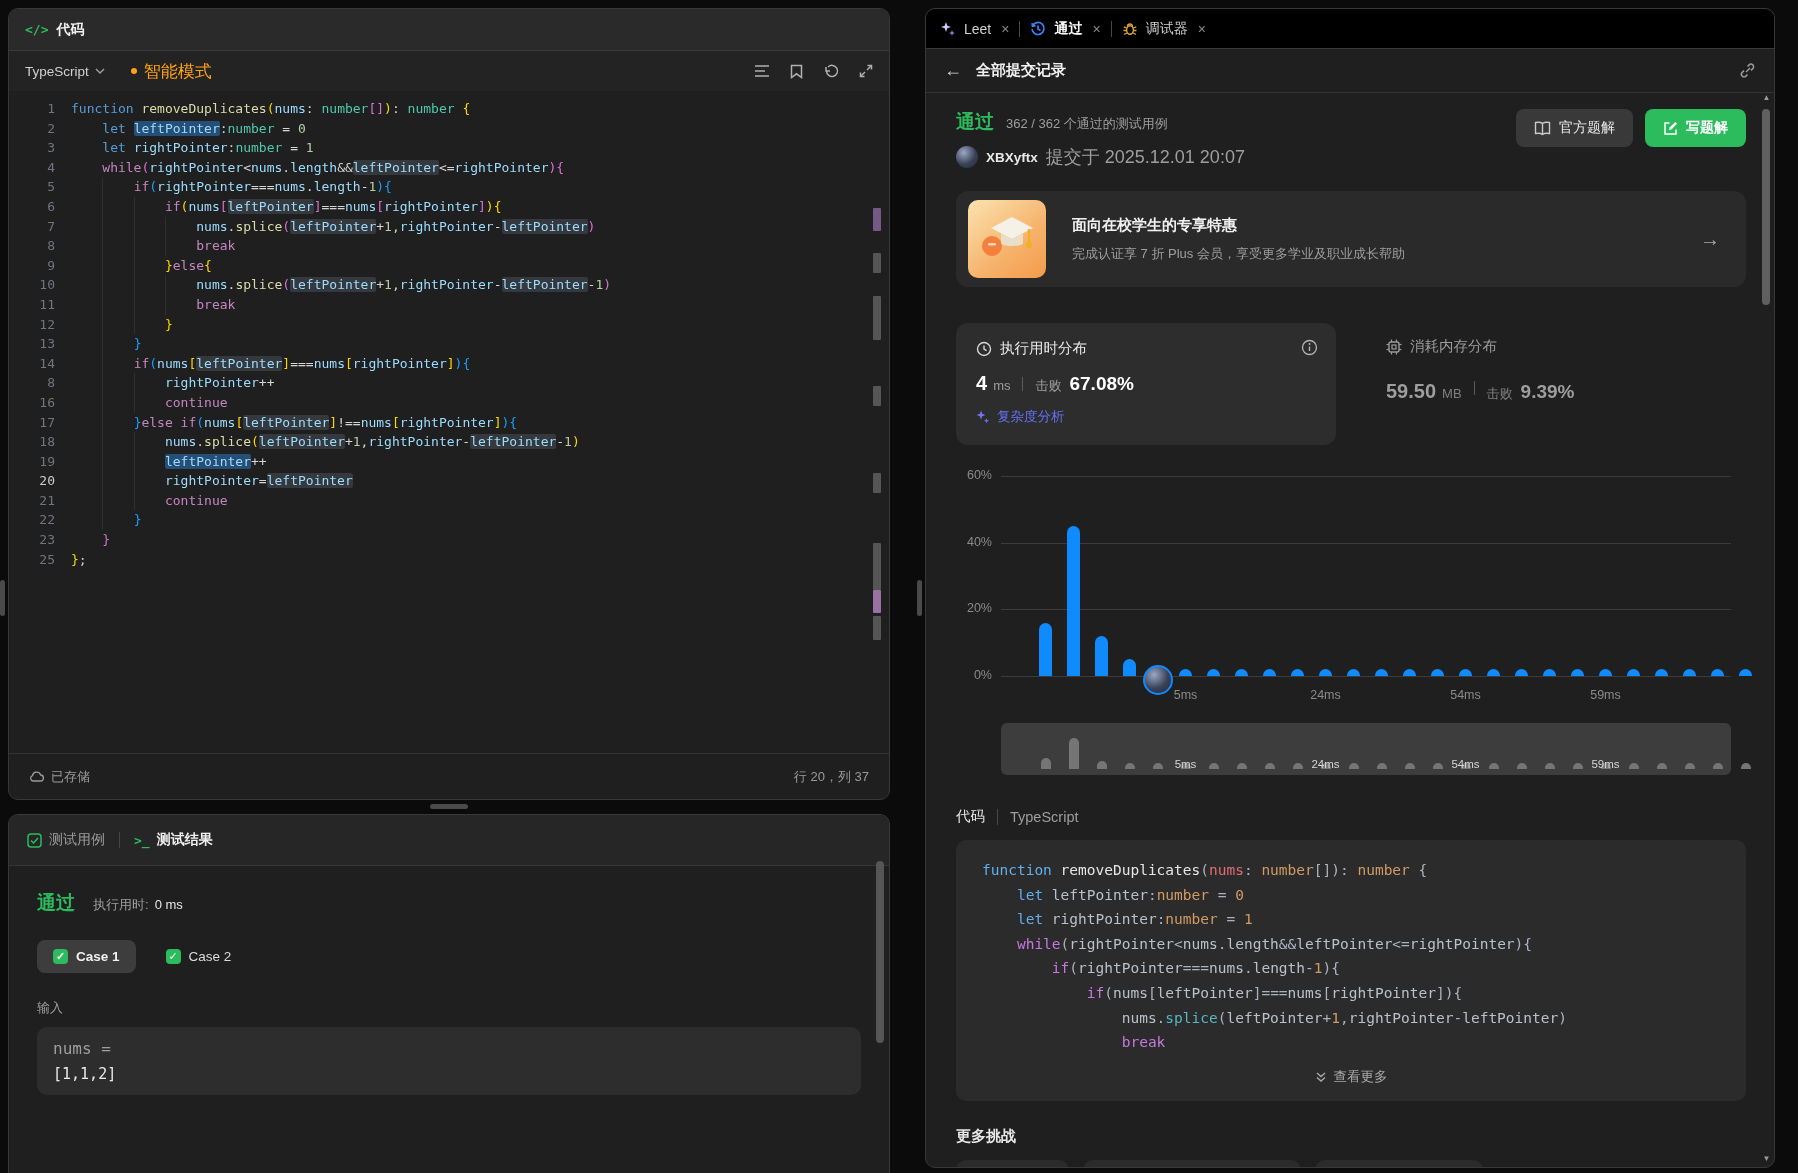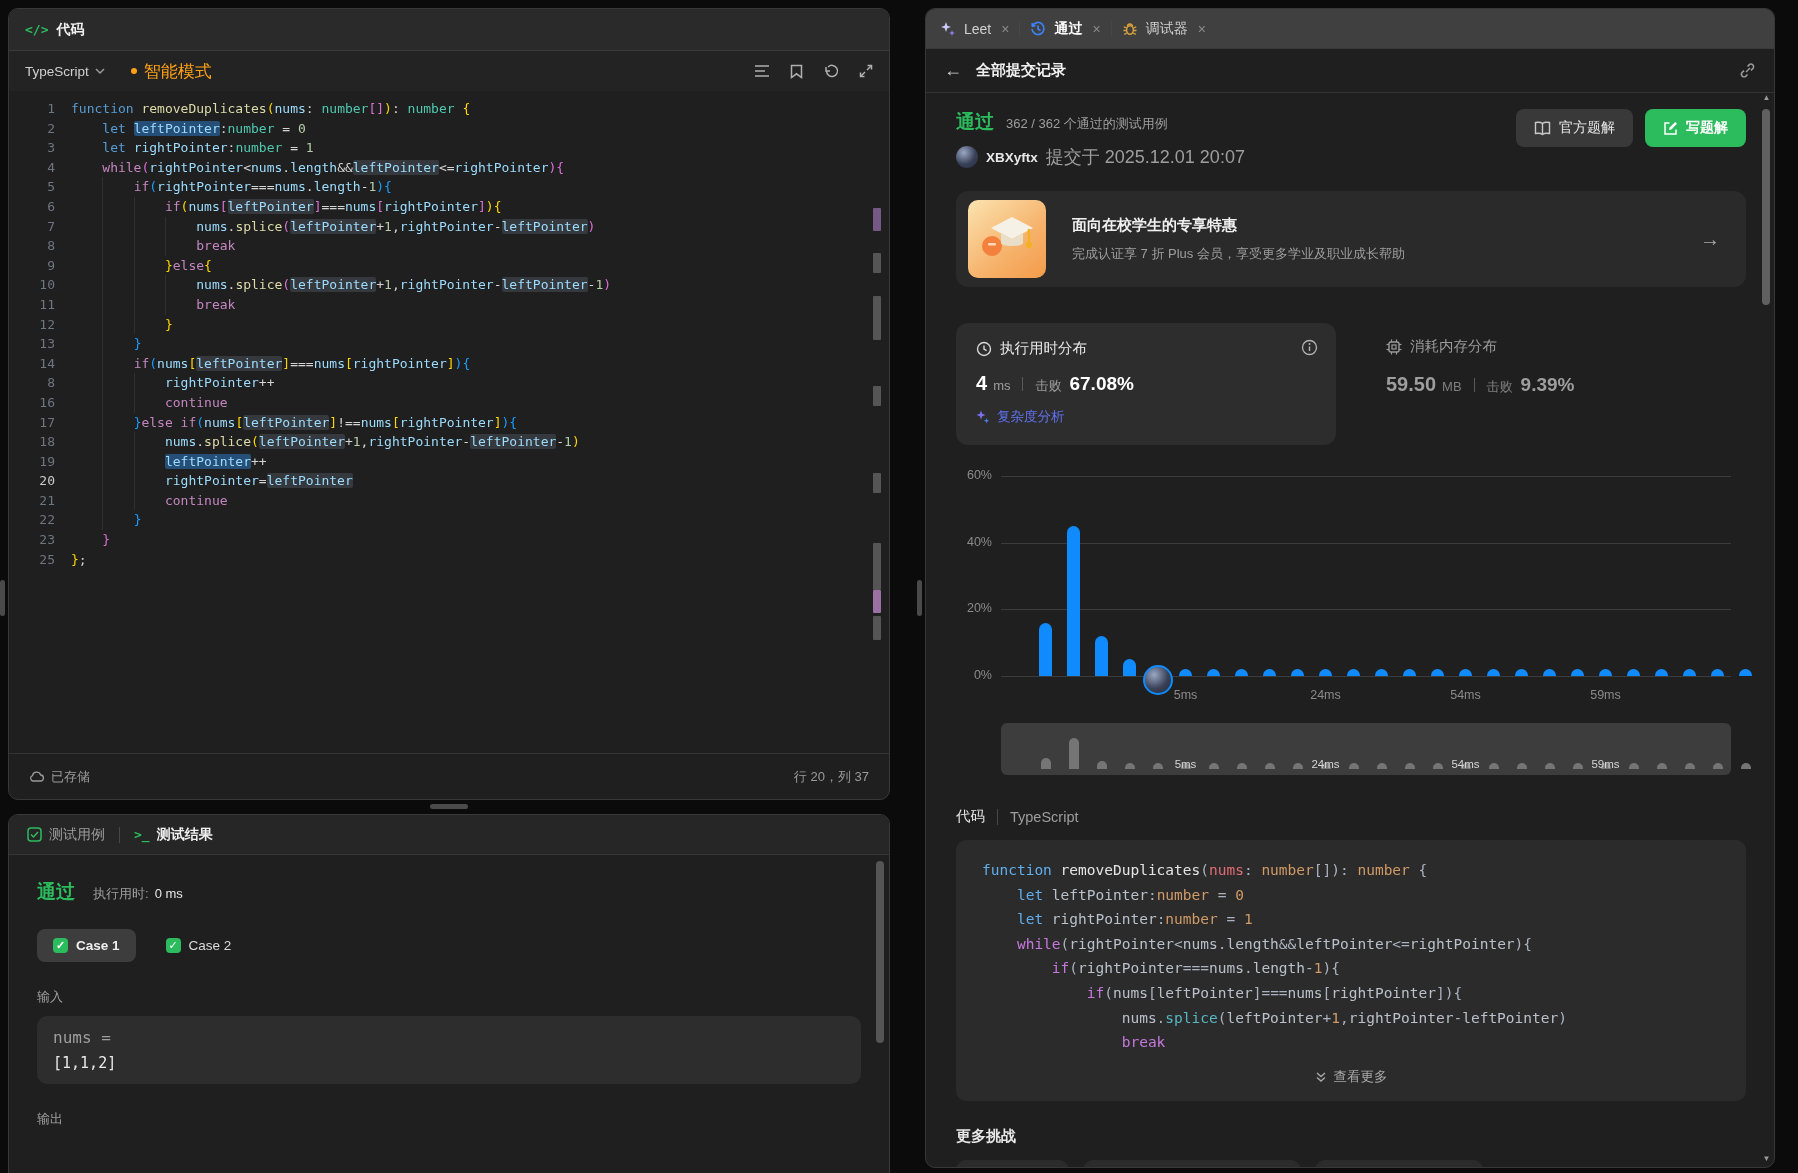--- a/index.html
+++ b/index.html
@@ -33,21 +33,21 @@
   .wsel { background:#264f78; border-radius:2px; }
   .wocc { background:rgba(90,100,110,.38); border-radius:2px; }
   .ruler { position:absolute; top:90px; right:6px; width:12px; bottom:54px; }
   .ruler i { position:absolute; left:2px; width:8px; display:block; border-radius:1px; }
   .ed-status { position:absolute; left:0; right:0; bottom:0; height:46px; border-top:1px solid #333;
     display:flex; align-items:center; padding:0 20px; color:#9a9a9a; font-size:13px; }
   .ed-status .right { margin-left:auto; }
 
   
   #tests { left:8px; top:814px; width:882px; height:366px; border-radius:10px 10px 0 0; }
-  .t-tabs { height:40px; display:flex; align-items:center; gap:14px; padding:16px 18px; background:#262626; border-bottom:1px solid #363636; }
+  .t-tabs { height:51px; display:flex; align-items:center; gap:14px; padding:16px 18px; background:#262626; border-bottom:1px solid #363636; }
   .t-tab { display:flex; align-items:center; gap:7px; cursor:pointer; }
   .t-tab .lbl1 { color:#9e9e9e; font-size:14px; }
   .t-tab .lbl2 { color:#f0f0f0; font-size:14px; font-weight:bold; }
   .vdiv { width:1px; height:16px; background:#474747; }
   .term-glyph { font-family:"DejaVu Sans Mono",monospace; font-weight:bold; color:#2cbb5d; font-size:13px; }
   .t-body { padding:24px 28px; position:relative; }
   .verdict-row { display:flex; align-items:baseline; gap:18px; }
   .verdict { color:#2cbb5d; font-size:19px; font-weight:bold; }
   .rt-lbl { color:#9e9e9e; font-size:13px; }
   .rt-val { color:#e6e6e6; font-size:13px; margin-left:-12px; }
@@ -59,21 +59,21 @@
   .chk { width:15px; height:15px; border-radius:4px; background:#2cbb5d; color:#fff; font-size:11px; line-height:15px; text-align:center; flex:none;}
   .io-lbl { color:#9e9e9e; font-size:13px; margin-top:26px; }
   .io-box { margin-top:10px; background:#2d2d2d; border-radius:10px; padding:12px 16px;
     font-family:"DejaVu Sans Mono",monospace; }
   .io-name { color:#9e9e9e; font-size:16px; }
   .io-val { color:#e9e9e9; font-size:15px; margin-top:7px; }
   .t-scroll { position:absolute; right:5px; top:46px; width:8px; height:182px; background:#555; border-radius:4px; }
 
   
   #right { left:925px; top:8px; width:850px; height:1160px; }
-  .r-tabs { height:40px; display:flex; align-items:center; padding:0 4px; background:#404040; border-bottom:1px solid #3a3a3a; }
+  .r-tabs { height:40px; display:flex; align-items:center; padding:0 4px; background:#000000; border-bottom:1px solid #3a3a3a; }
   .r-tab { display:flex; align-items:center; gap:8px; padding:0 10px; cursor:pointer; font-size:14px; color:#d0d0d0; }
   .r-tab .close { color:#8a8a8a; font-size:14px; margin-left:2px; }
   .r-tab.active .tl { color:#ffffff; font-weight:bold; }
   .r-sub { height:44px; display:flex; align-items:center; padding:0 18px; border-bottom:1px solid #333; gap:14px;}
   .back { color:#cfcfcf; font-size:18px; cursor:pointer; }
   .r-sub-title { color:#f0f0f0; font-size:15px; font-weight:bold; }
   .r-sub svg.link { margin-left:auto; }
   .r-content { position:relative; padding:16px 28px 0 30px; }
   .sub-row { display:flex; justify-content:space-between; align-items:flex-start; }
   .sub-l1 { display:flex; align-items:baseline; gap:12px; }
@@ -102,21 +102,21 @@
   .info-i { position:absolute; right:18px; top:16px; }
   .stat-line { display:flex; align-items:baseline; margin-top:14px; }
   .big { font-size:20px; font-weight:bold; color:#ffffff; }
   .unit { font-size:13px; color:#9e9e9e; margin-left:6px; }
   .sdiv { width:1px; height:14px; background:#5a5a5a; margin:0 12px; align-self:center; }
   .beats-l { font-size:13px; color:#9e9e9e; margin-right:8px; }
   .pct { font-size:19px; font-weight:bold; color:#ffffff; }
   .analysis { display:flex; align-items:center; gap:7px; margin-top:13px; color:#6272f3; font-size:13.5px; cursor:pointer; }
   .mem { position:absolute; left:430px; top:14px; }
   .mem .card-h { color:#9a9a9a; }
-  .mem .big, .mem .pct { color:#9e9e9e; }
+  .mem .big, .mem .pct { color:#9e9e9e;margin-top:7px; }
   .mem .unit, .mem .beats-l { color:#7f7f7f; }
 
   
   .chart { position:relative; margin-top:18px; height:245px; }
   .grid { position:absolute; left:0; right:0; height:1px; background:#3c3c3c; }
   .ylab { position:absolute; left:0; width:36px; text-align:right; color:#8a8a8a; font-size:12.5px; }
   .bar { position:absolute; bottom:0; width:13px; border-radius:7px 7px 0 0; background:#0f8bfd; }
   .xlab { position:absolute; width:56px; text-align:center; color:#8a8a8a; font-size:12.5px; top:222px; }
   .marker { position:absolute; width:30px; height:30px; border-radius:50%; border:2px solid #0f8bfd;
     background:radial-gradient(circle at 35% 30%, #9aa7c4, #3a4259 55%, #23283a); bottom:16px; }
@@ -346,21 +346,20 @@
       <div class="case inactive">
         <span class="chk">✓</span>
         <span>Case 2</span>
       </div>
     </div>
     <div class="io-lbl">输入</div>
     <div class="io-box">
       <div class="io-name">nums =</div>
       <div class="io-val">[1,1,2]</div>
     </div>
-    <div class="io-lbl">输出</div>
   </div>
   <div class="t-scroll"></div>
 </div>
 
 <div class="panel" id="right">
   <div class="r-tabs">
     <div class="r-tab">
       <svg width="16" height="16" viewBox="0 0 16 16">
           <path d="M6 1l1.3 3.7L11 6 7.3 7.3 6 11 4.7 7.3 1 6l3.7-1.3z" fill="#cfc9f9"></path>
           <path d="M12 9l.8 2.2L15 12l-2.2.8L12 15l-.8-2.2L9 12l2.2-.8z" fill="#8f85e8"></path>

